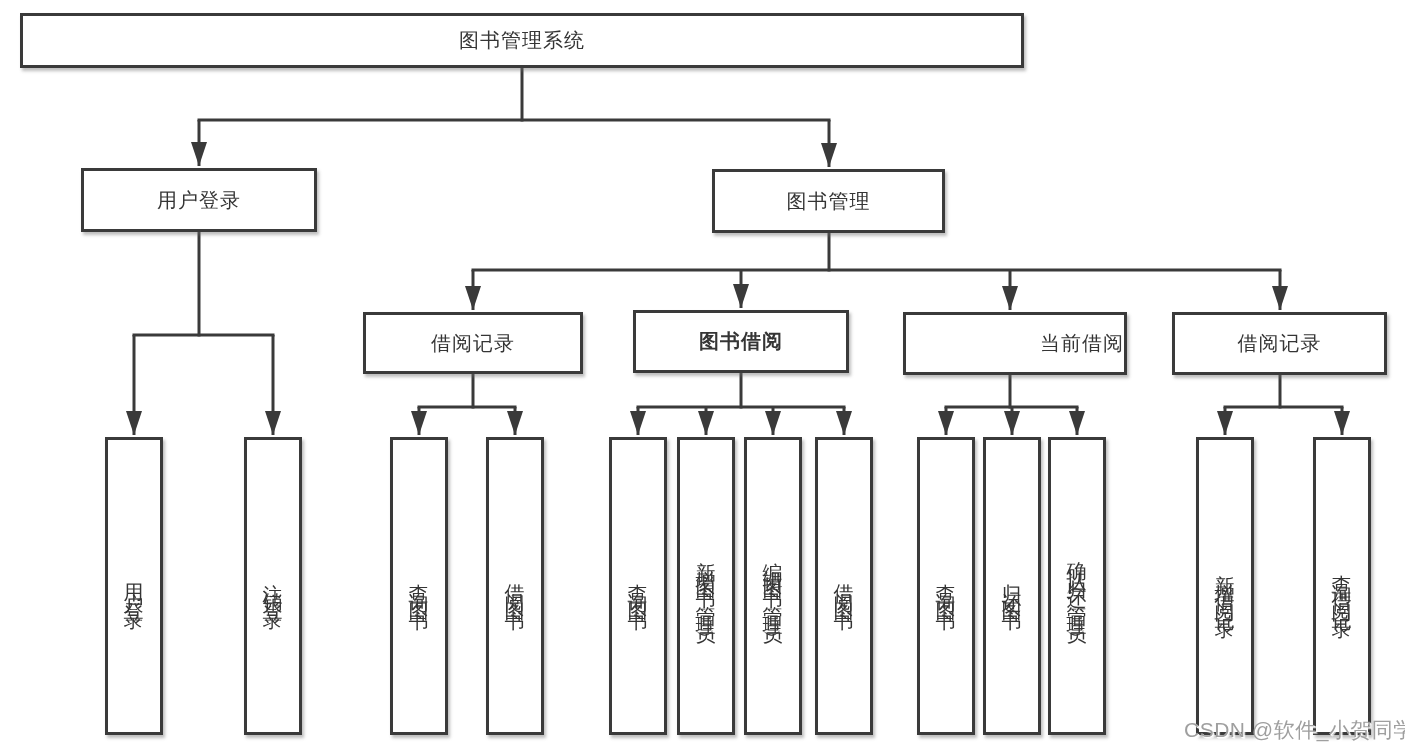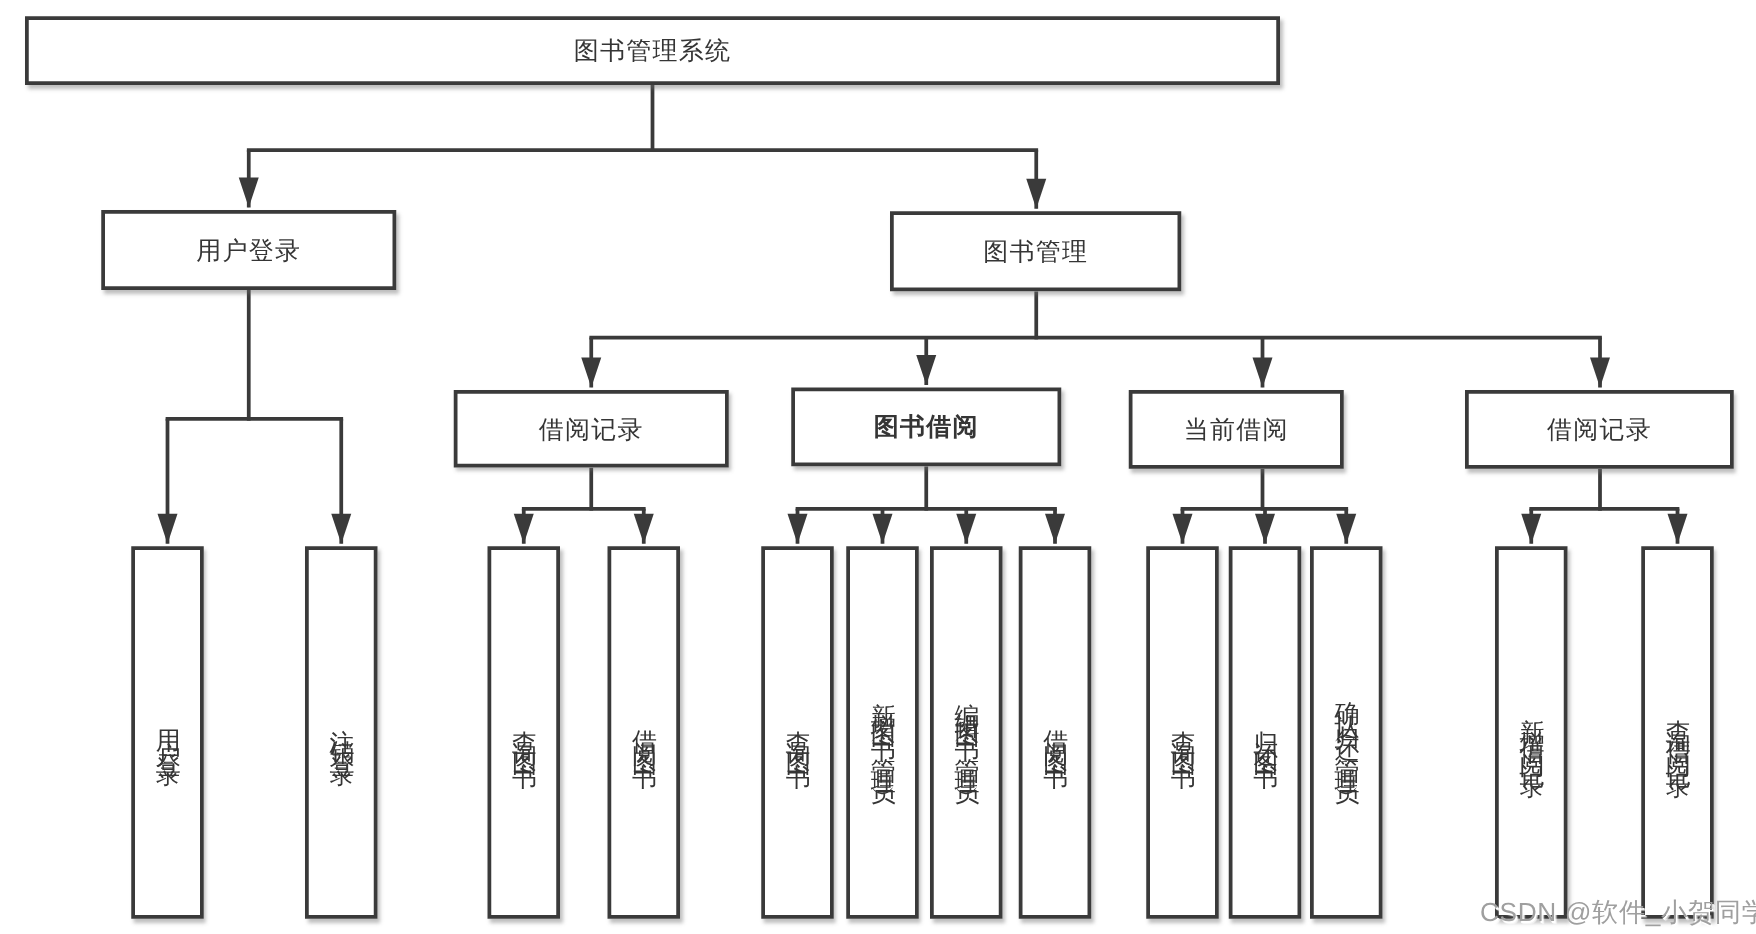--- a/index.html
+++ b/index.html
@@ -144,21 +144,21 @@
   <div class="box" style="left:712px; top:169px; width:233px; height:64px;text-align:center;">
     <span class="hlbl">图书管理</span>
   </div>
 
   <div class="box" style="left:363px; top:312px; width:220px; height:62px;">
     <span class="hlbl">借阅记录</span>
   </div>
   <div class="box" style="left:633px; top:310px; width:216px; height:63px;font-weight:bold;">
     <span class="hlbl">图书借阅</span>
   </div>
-  <div class="box" style="left:903px; top:312px; width:172px; height:63px;">
+  <div class="box" style="left:903px; top:312px; width:224px; height:63px;justify-content:flex-end;">
     <span class="hlbl">当前借阅</span>
   </div>
   <div class="box" style="left:1172px; top:312px; width:215px; height:63px;text-align:center;">
     <span class="hlbl">借阅记录</span>
   </div>
 
   <div class="box leaf" style="left:105px; top:437px;">
     <span class="vlbl">用户登录</span>
   </div>
   <div class="box leaf" style="left:244px; top:437px;">

